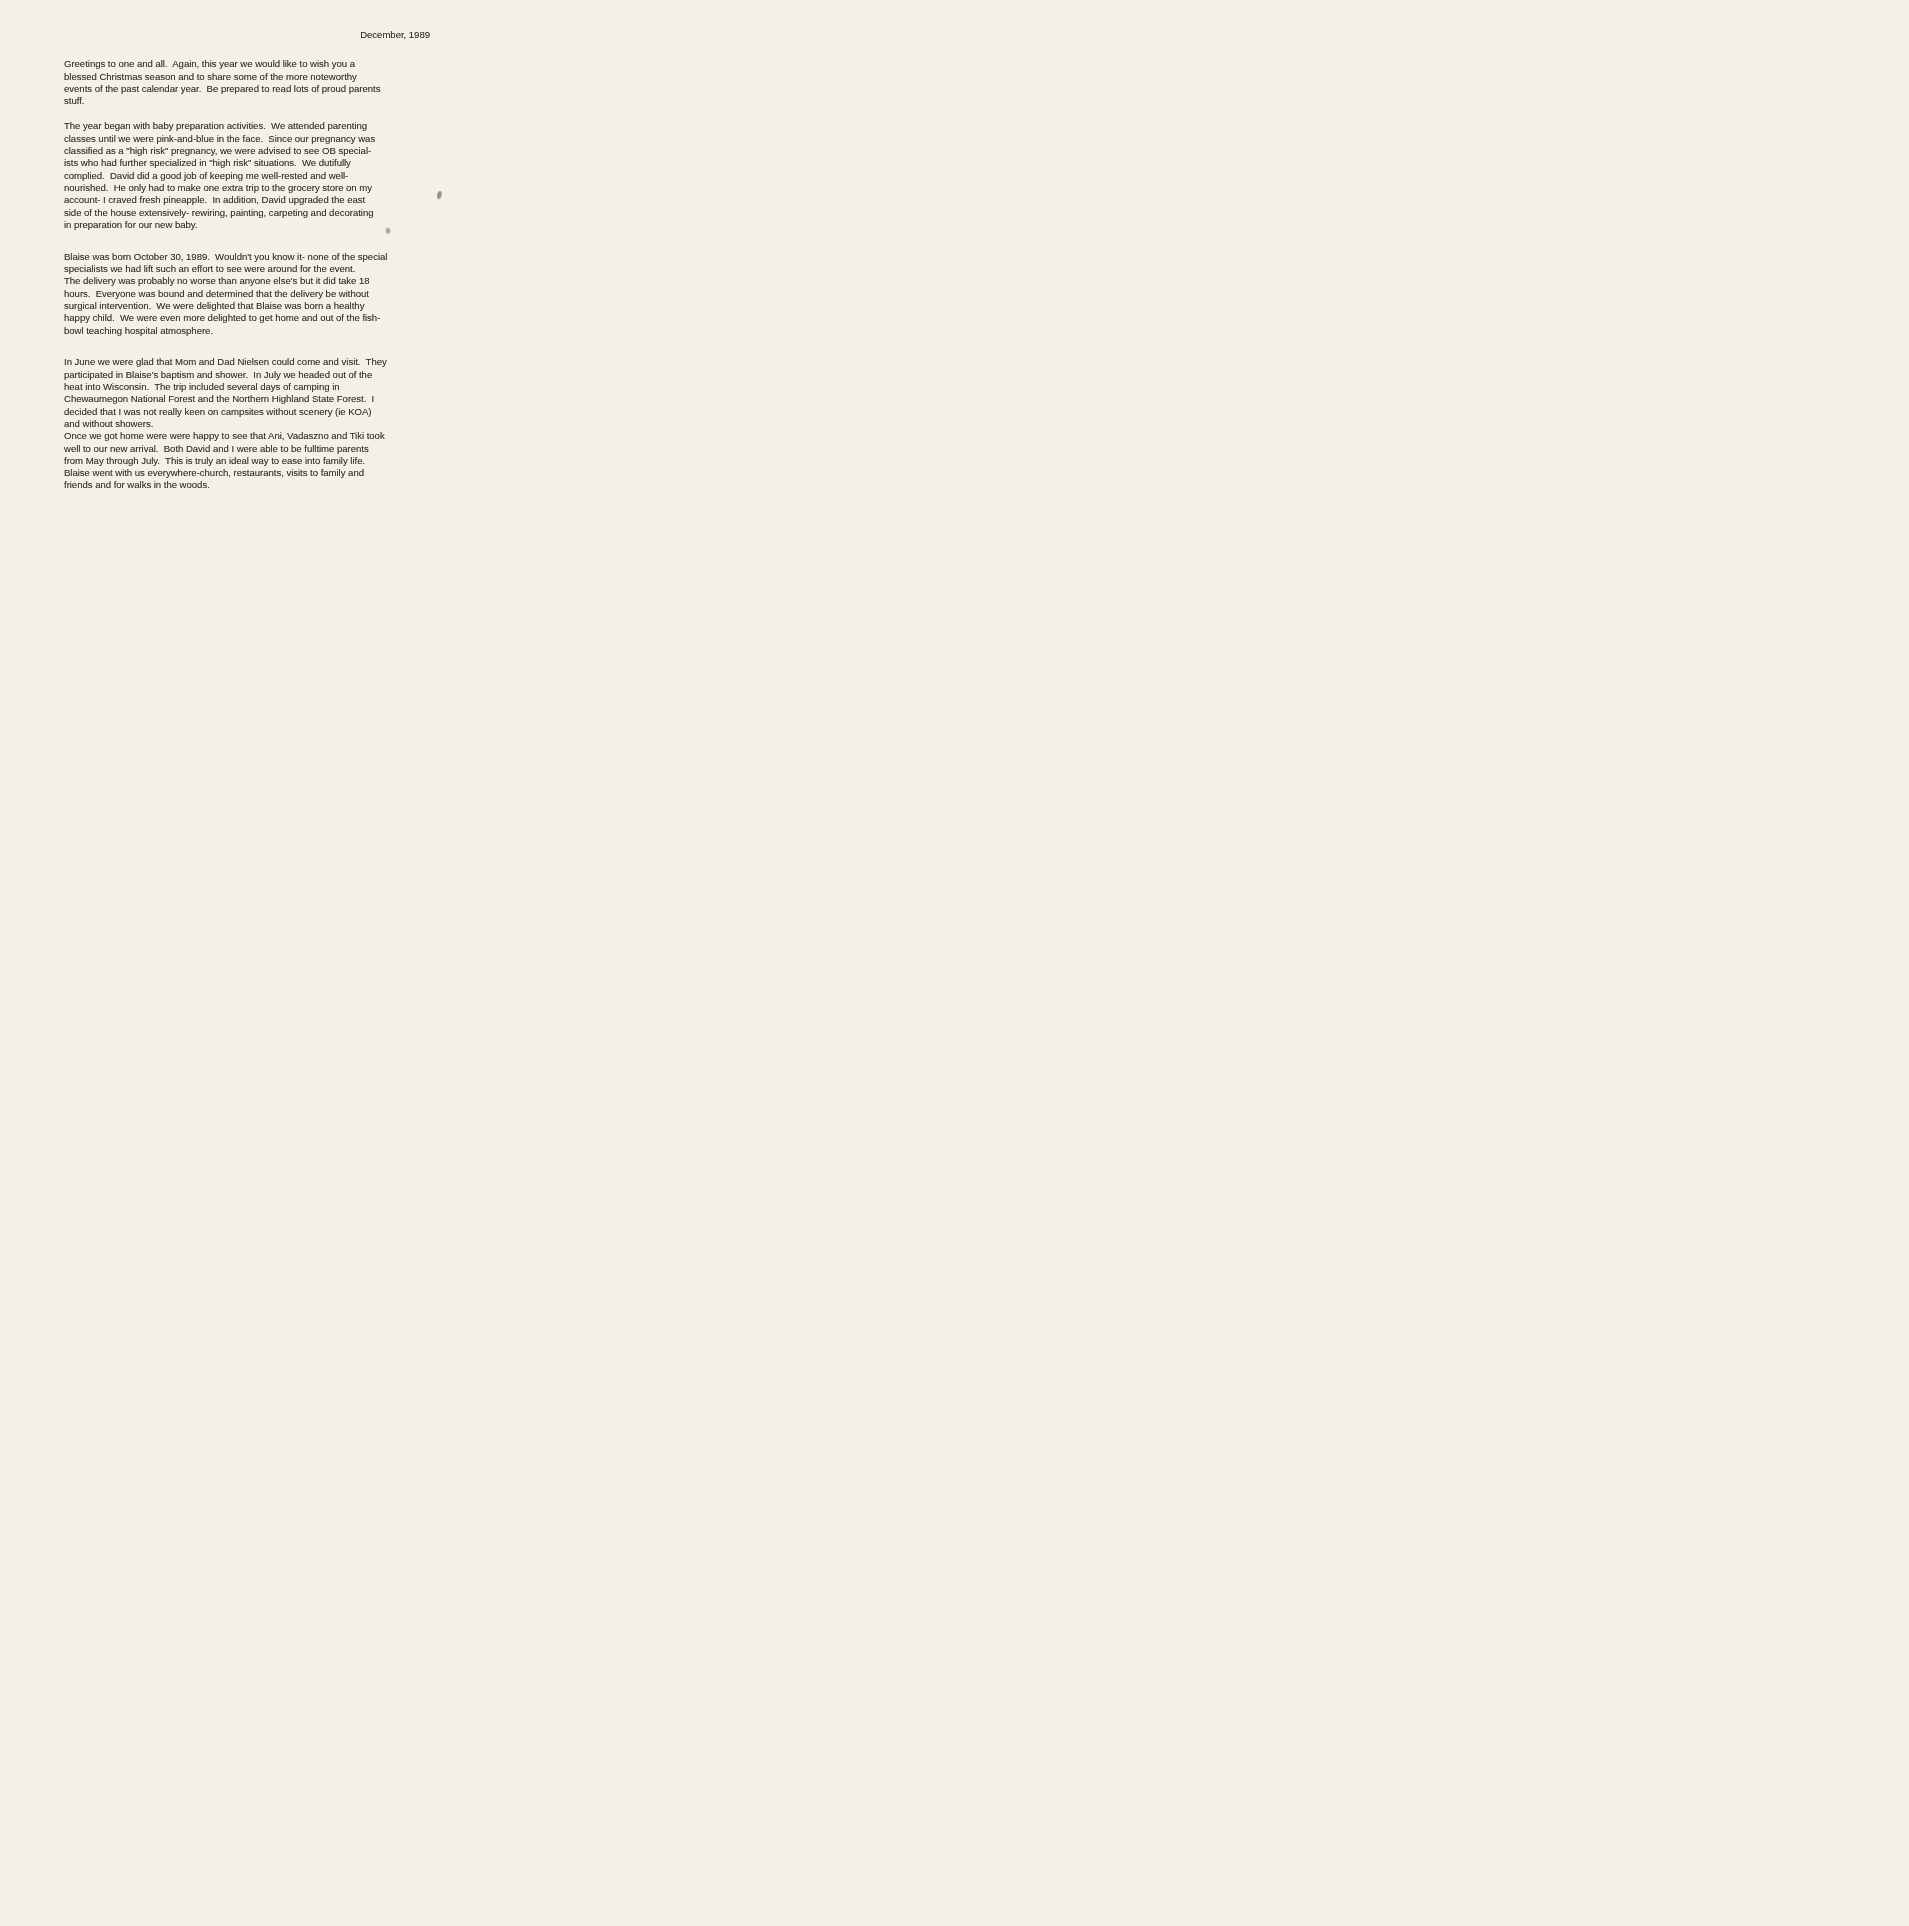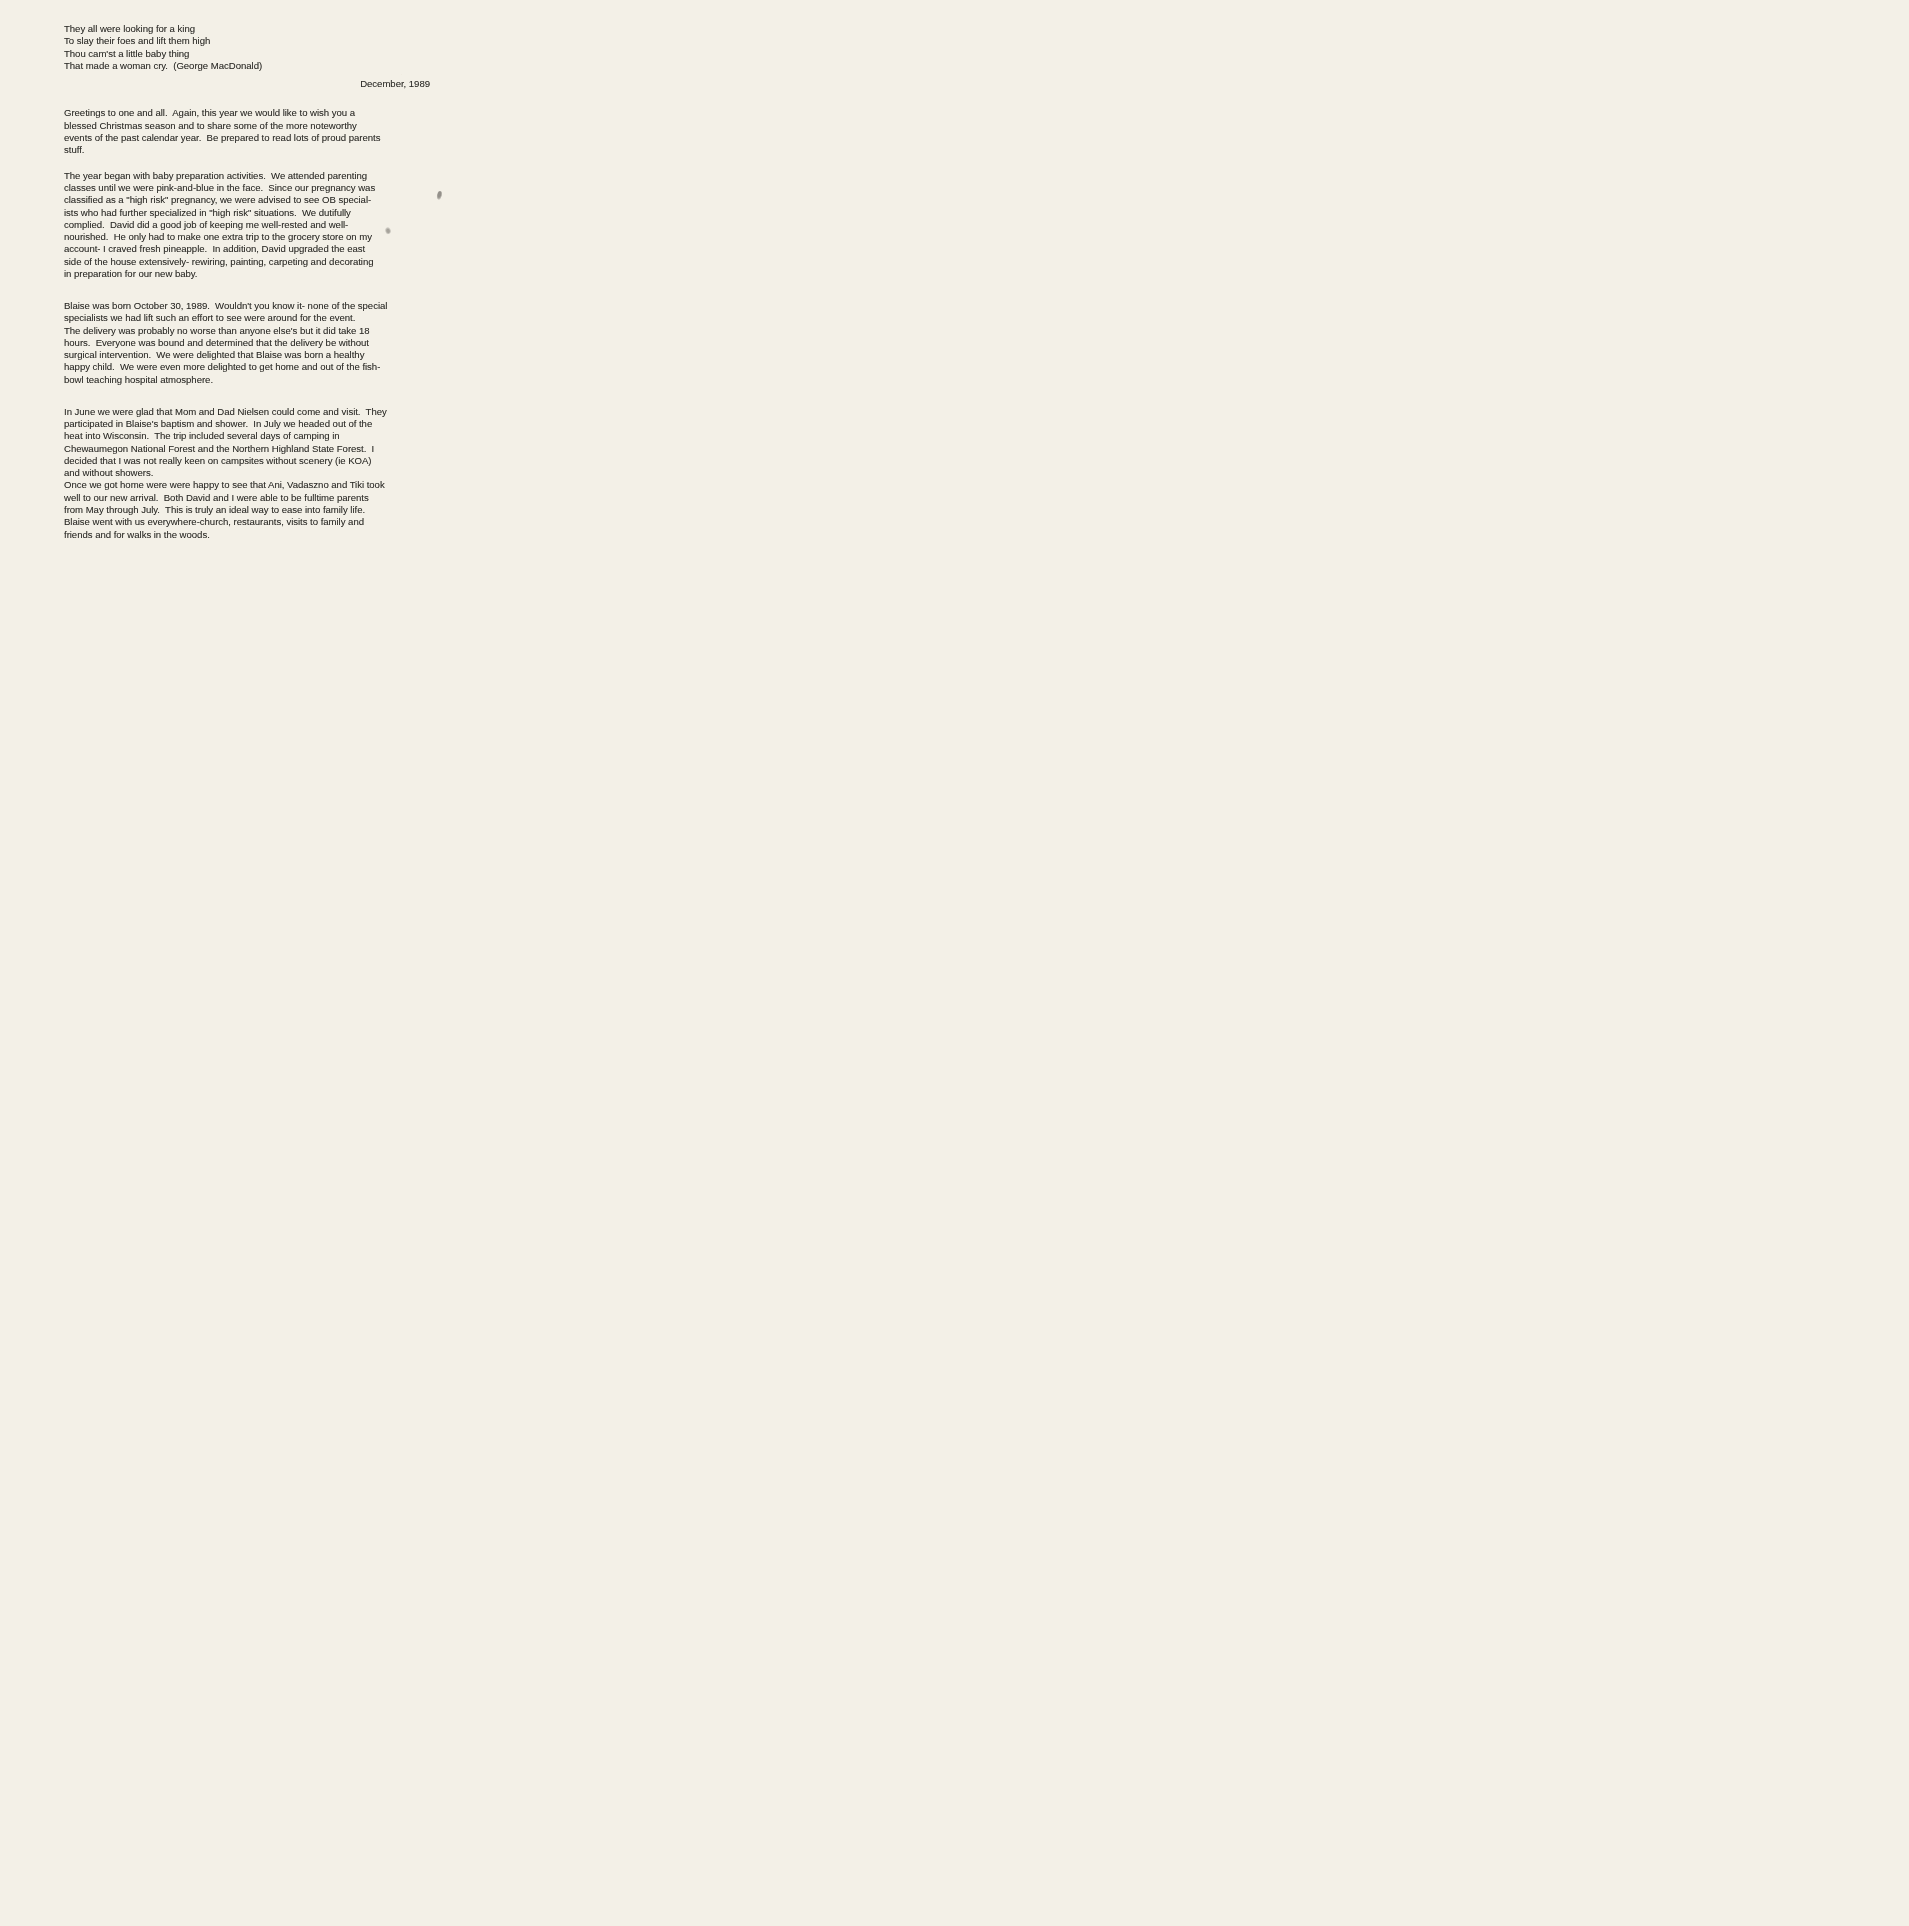--- a/index.html
+++ b/index.html
@@ -68,26 +68,20 @@
     border-radius: 60% 40% 55% 45%;
     transform: rotate(-18deg);
   }
 </style>
 </head>
 <body>
 
 <div class="paper">
   <div class="letter">
 
-    <div class="poem">
-        <div class="line">They all were looking for a king</div>
-        <div class="line">To slay their foes and lift them high</div>
-        <div class="line">Thou cam'st a little baby thing</div>
-        <div class="line">That made a woman cry.  (George MacDonald)</div>
-      </div>
 
     <div class="date-line">December, 1989</div>
 
     <div class="paragraph para-1 para-gap-sm">
         <div class="line">Greetings to one and all.  Again, this year we would like to wish you a</div>
         <div class="line">blessed Christmas season and to share some of the more noteworthy</div>
         <div class="line">events of the past calendar year.  Be prepared to read lots of proud parents</div>
         <div class="line">stuff.</div>
       </div>
 

